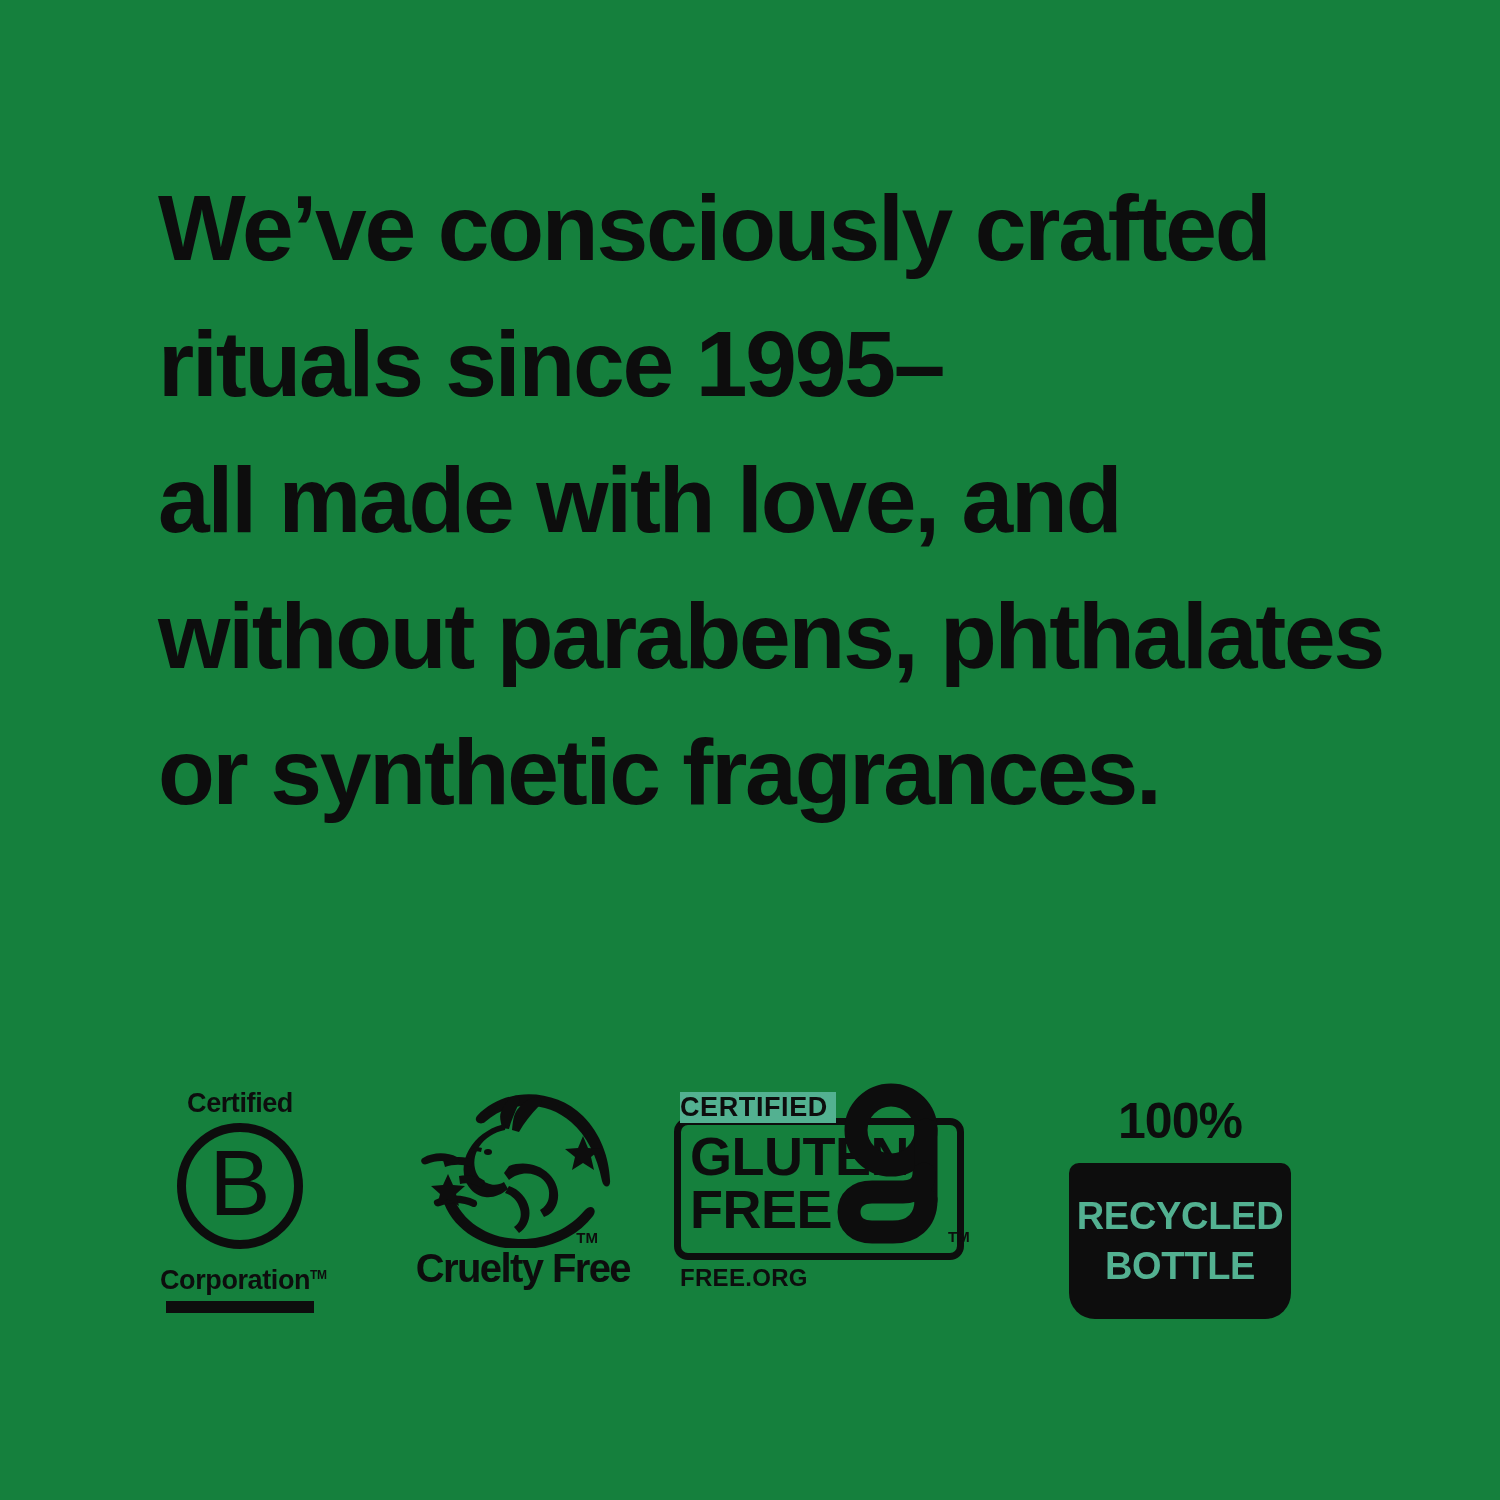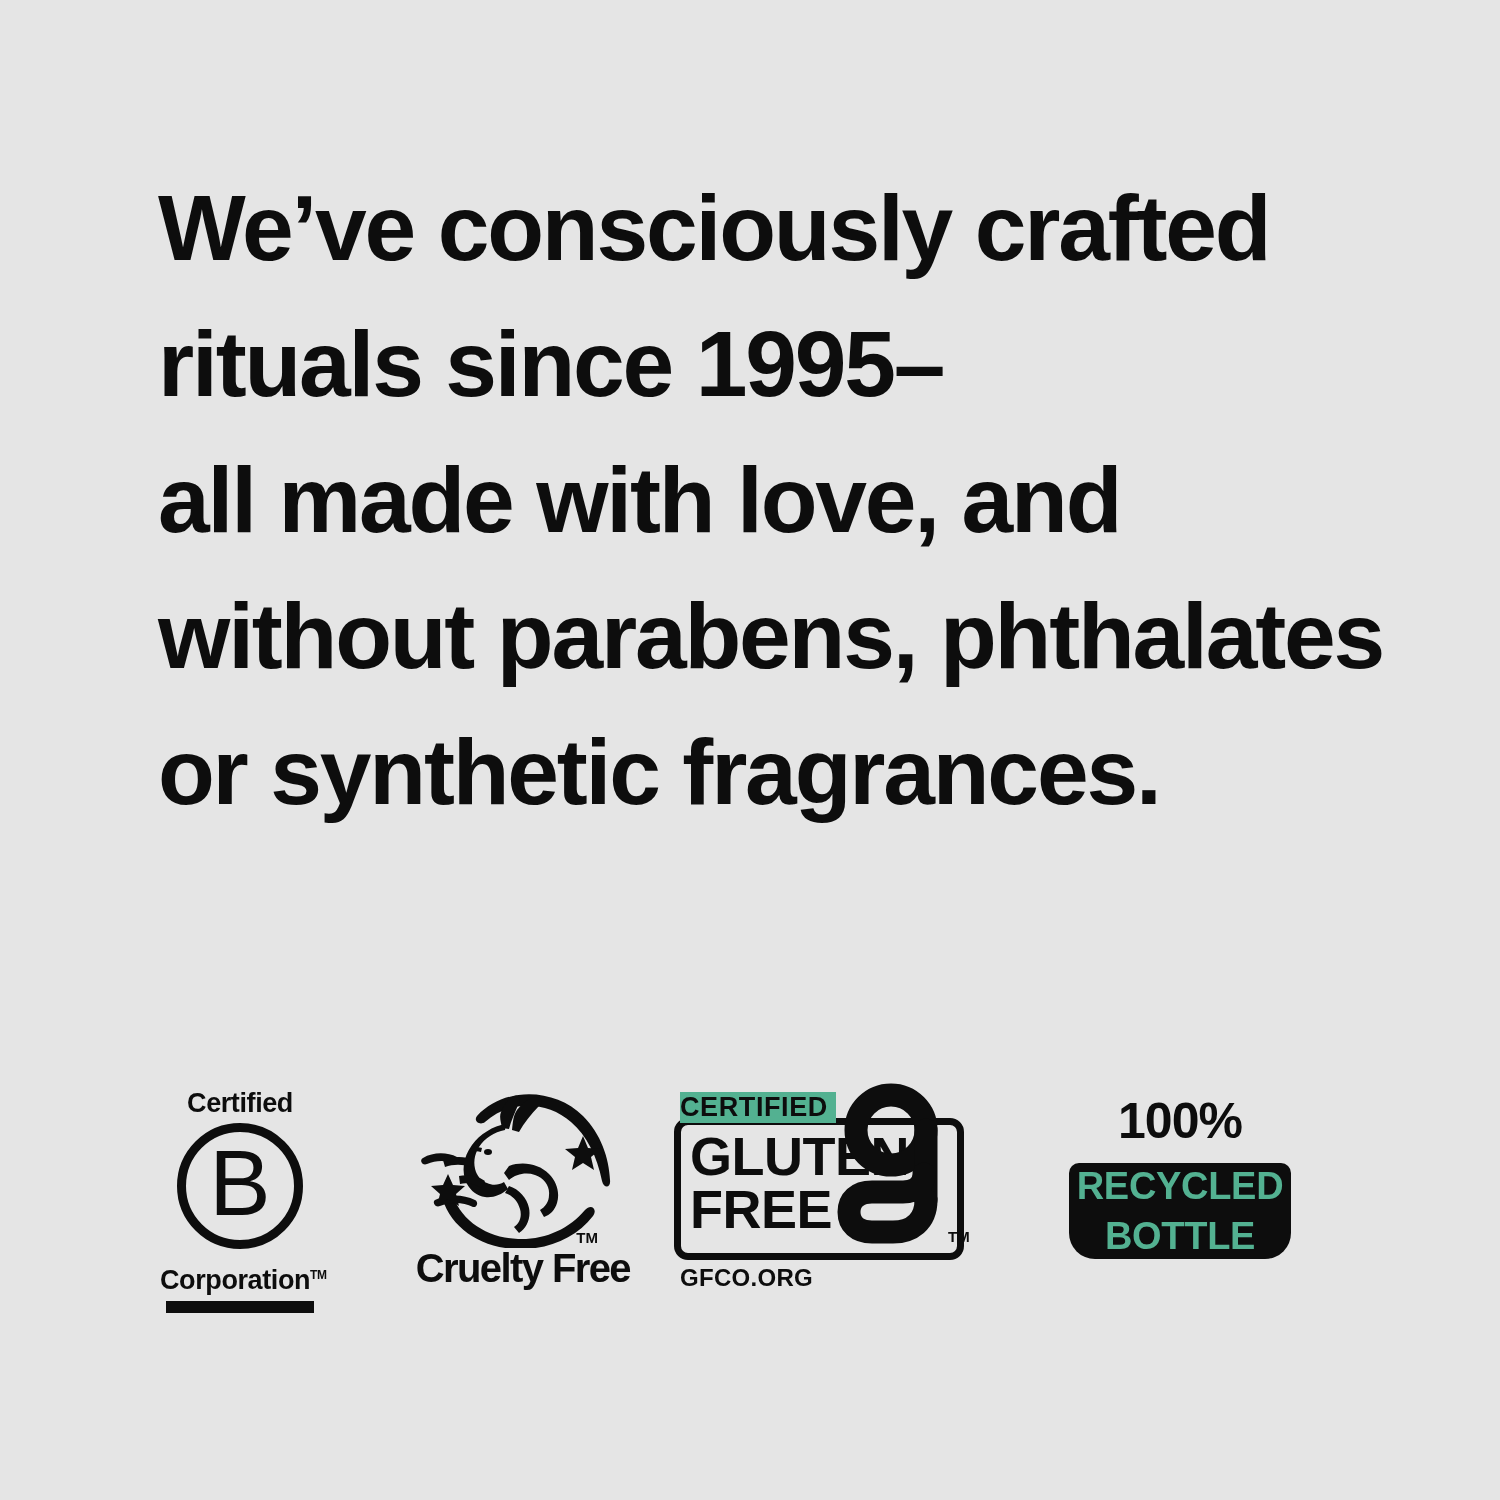--- a/index.html
+++ b/index.html
@@ -10,21 +10,21 @@
     width: 1500px;
     height: 1500px;
     background: #53b191;
     font-family: "Liberation Sans", sans-serif;
     overflow: hidden;
   }
   #page {
     position: relative;
     width: 1500px;
     height: 1500px;
-    background: #e5e5e5;
+    background: #15803d;
   }
 
   
   .headline {
     position: absolute;
     left: 158px;
     top: 160px;
     width: 1290px;
   }
   .headline .line {
@@ -207,21 +207,21 @@
     text-align: center;
     font-size: 50px;
     line-height: 66px;
     font-weight: 700;
     color: #0d0d0d;
     letter-spacing: -1px;
   }
   .rb-plate {
     margin: 9px auto 0 auto;
     width: 222px;
-    height: 96px;
+    height: 156px;
     background: #0d0d0d;
     border-radius: 10px 10px 26px 26px;
     display: flex;
     flex-direction: column;
     align-items: center;
     justify-content: center;
   }
   .rb-plate span {
     display: block;
     color: #53b191;
@@ -303,21 +303,21 @@
         <div class="gf-g">
           <svg width="135" height="180" viewBox="0 0 135 180" aria-hidden="true">
             <g fill="none" stroke="#0d0d0d" stroke-width="23" stroke-linecap="round" stroke-linejoin="round">
               <circle cx="64" cy="48" r="35"></circle>
               <path d="M99 48 L99 118"></path>
               <path d="M99 118 C99 140 84 150 66 150 L45 150 C30 150 22 142 22 130 C22 118 30 110 45 110 L76 110 C90 110 97 102 97 92"></path>
             </g>
           </svg>
         </div>
         <div class="gf-tm">TM</div>
-        <div class="gf-url">GFCO.ORG</div>
+        <div class="gf-url">FREE.ORG</div>
       </div>
     </div>
 
     <div class="badge recycled">
       <div class="rb-100">100%</div>
       <div class="rb-plate">
         <span>RECYCLED</span>
         <span>BOTTLE</span>
       </div>
     </div>

